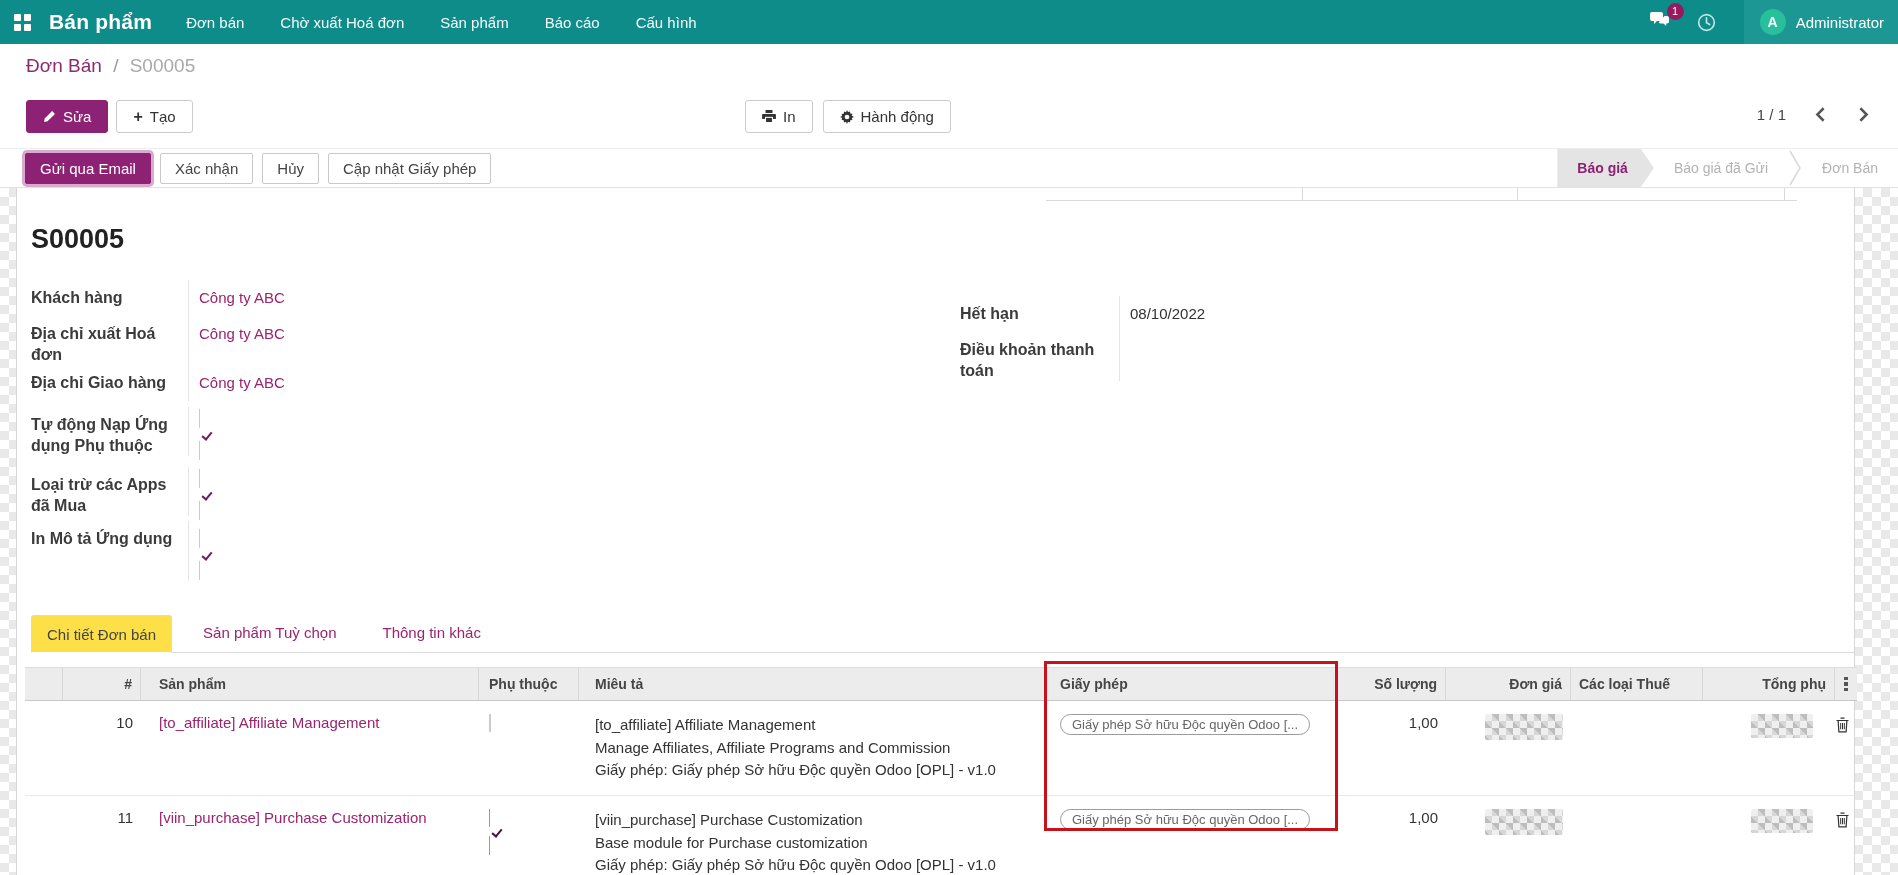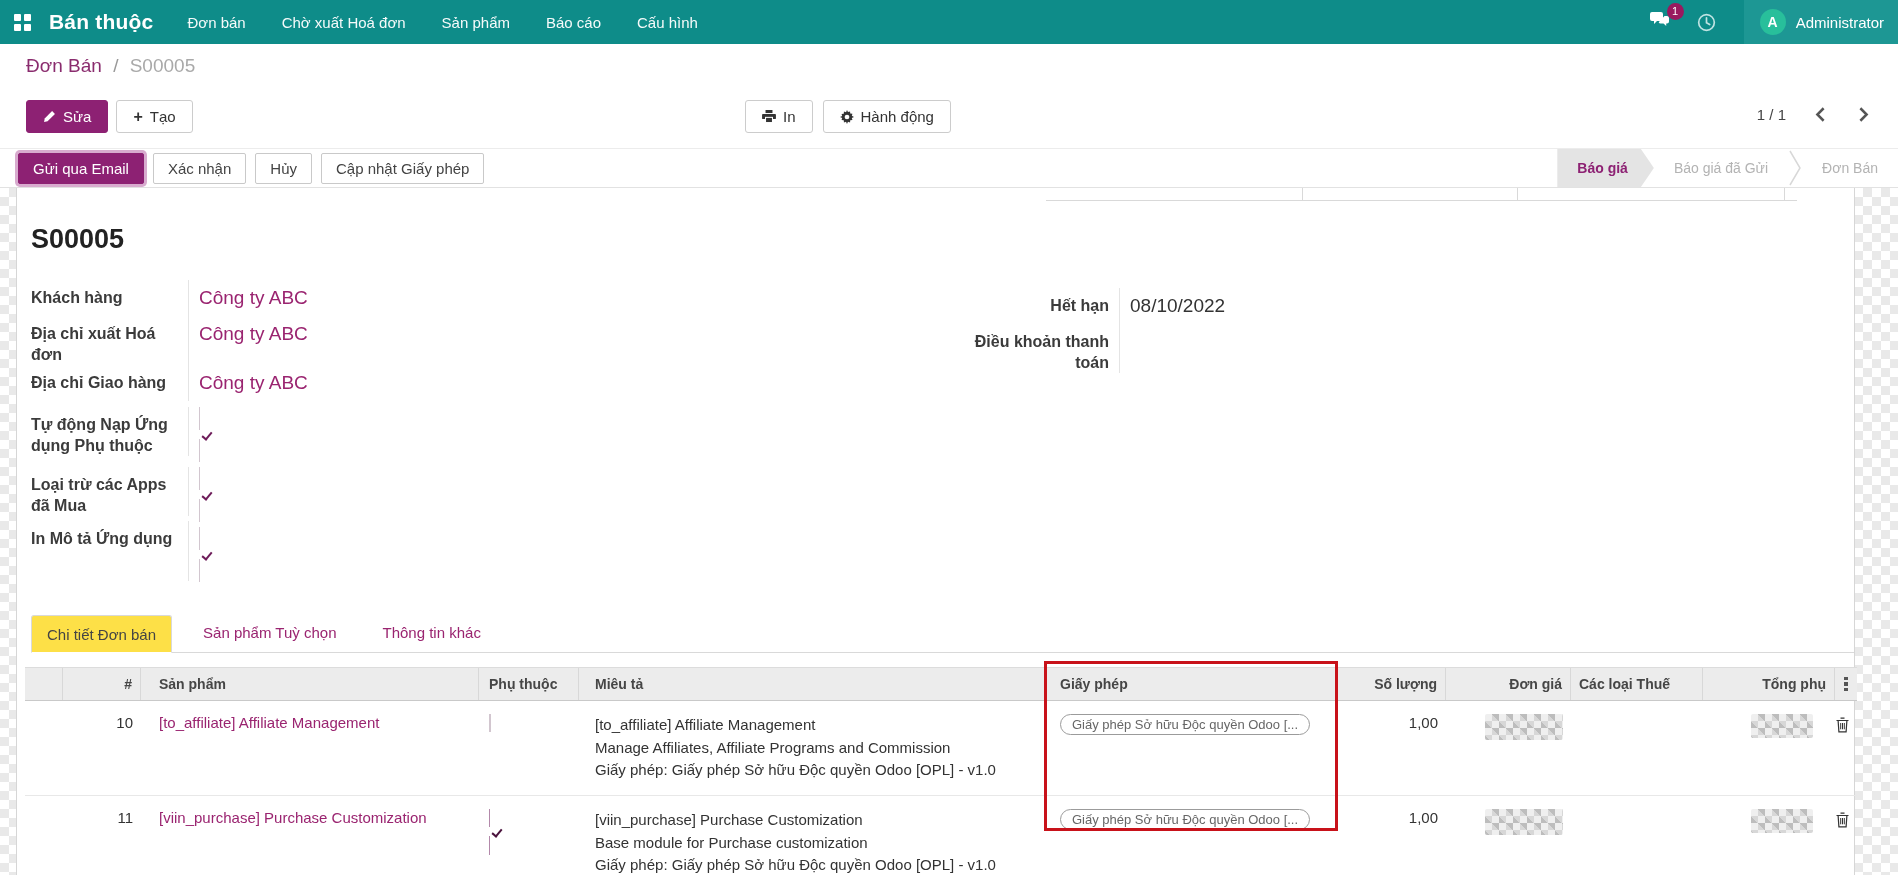--- a/index.html
+++ b/index.html
@@ -33,46 +33,46 @@
   .btn .plus { font-weight:700; font-size:16px; line-height:12px; }
   .cp-center { position:absolute; top:56px; left:745px; display:flex; gap:10px; }
   .pager { position:absolute; top:60px; right:26px; display:flex; align-items:center; gap:26px; }
   .pager-count { font-size:15px; color:#444; }
   .pager-arrow { cursor:pointer; display:flex; padding:3px; }
 
   
   .statusbar { position:absolute; top:148px; left:0; width:100%; height:40px; background:#fff; border-top:1px solid #ececec; border-bottom:1px solid #e2e2e2; display:flex; align-items:center; }
   .sb-left { display:flex; gap:9px; margin-left:8px; }
   .sb-btn { font-size:15px; padding:6px 14px; border:1px solid #c9c9c9; background:#fff; color:#444; border-radius:2px; cursor:pointer; white-space:nowrap; }
-  .sb-btn.primary { background:#8d2173; border-color:#8d2173; color:#fff; box-shadow:0 0 0 3px #d8abce; margin-left:10px; }
+  .sb-btn.primary { background:#8d2173; border-color:#8d2173; color:#fff; box-shadow:0 0 0 3px #d8abce; margin-left:17px; }
   .pipeline { margin-left:auto; display:flex; align-items:stretch; height:100%; }
   .step { display:flex; align-items:center; font-size:14px; color:#b3b3b3; padding:0 20px; cursor:pointer; white-space:nowrap; }
   .step.active { background:#e4e4e4; color:#8d2173; font-weight:700; padding:0 26px 0 20px;
     clip-path:polygon(0 0, calc(100% - 13px) 0, 100% 50%, calc(100% - 13px) 100%, 0 100%); }
   .step-chevron { display:flex; align-items:center; }
 
   
   .content { position:absolute; top:188px; left:0; width:100%; height:687px; background-color:#fff;
     background-image:linear-gradient(45deg,#e9e9e9 25%,transparent 25%,transparent 75%,#e9e9e9 75%),
                      linear-gradient(45deg,#e9e9e9 25%,transparent 25%,transparent 75%,#e9e9e9 75%);
     background-size:18px 18px; background-position:0 0,9px 9px; }
   .sheet { position:absolute; top:0; left:16px; width:1839px; height:687px; background:#fff; border-left:1px solid #d6d6d6; border-right:1px solid #d6d6d6; }
 
   .clip-strip { position:absolute; top:0; left:1029px; width:751px; height:13px; border-bottom:1px solid #d9d9d9; }
   .clip-strip i { position:absolute; top:0; bottom:0; width:0; border-left:1px solid #d9d9d9; }
 
   .sheet-title { margin:36px 0 0 14px; font-size:27px; font-weight:700; color:#222; height:34px; }
 
   .fields { position:relative; margin-top:22px; min-height:262px; }
   .fgroup { width:690px; }
-  .fgroup.right { position:absolute; top:8px; left:929px; width:580px;text-align:right; }
+  .fgroup.right { position:absolute; top:16px; left:929px; width:580px; }
   .frow { display:flex; min-height:36px; }
   .flabel { width:172px; padding:7px 10px 0 14px; font-size:16px; font-weight:700; color:#3b3b3b; border-right:1px solid #e4e4e4; line-height:21px; }
   .fgroup.right .flabel { width:174px; }
-  .fvalue { padding:7px 0 0 10px; font-size:19px; line-height:21px; }
+  .fvalue { padding:7px 0 0 10px; font-size:15px; line-height:21px; }
   .fvalue .link { color:#9a2470; cursor:pointer; }
   .frow.tall { min-height:58px;align-items:center; }
   .cb { width:15px; height:15px; border:1px solid #d2c6cf; background:#efecef; margin-top:3px; cursor:pointer; }
   .cb.checked::after { content:""; display:block; width:4px; height:8px; border:solid #6e1d5a; border-width:0 2px 2px 0; transform:rotate(40deg); margin:1px 0 0 5px; }
 
   
   .tabs { margin:34px 0 0 14px; display:flex; align-items:flex-end; border-bottom:1px solid #d9d9d9; height:38px; }
   .tab { font-size:15px; padding:0 15px; height:38px; line-height:38px; color:#9a2470; cursor:pointer; white-space:nowrap; margin-right:16px; }
   .tab.active { color:#444; background:#fde047; border:1px solid #d9d9d9; border-bottom:1px solid #fff; border-radius:3px 3px 0 0; margin-bottom:-1px; }
 
@@ -121,21 +121,21 @@
 
 <div id="screen">
 
   <div class="navbar">
     <div class="apps-icon">
         <span></span>
         <span></span>
         <span></span>
         <span></span>
       </div>
-    <div class="brand">Bán thuộc</div>
+    <div class="brand">Bán phẩm</div>
     <div class="nav-menu">
       <span class="nav-item">Đơn bán</span>
       <span class="nav-item">Chờ xuất Hoá đơn</span>
       <span class="nav-item">Sản phẩm</span>
       <span class="nav-item">Báo cáo</span>
       <span class="nav-item">Cấu hình</span>
     </div>
     <div class="nav-right">
       <div class="msg-wrap">
         <svg width="21" height="17" viewBox="0 0 21 17">

